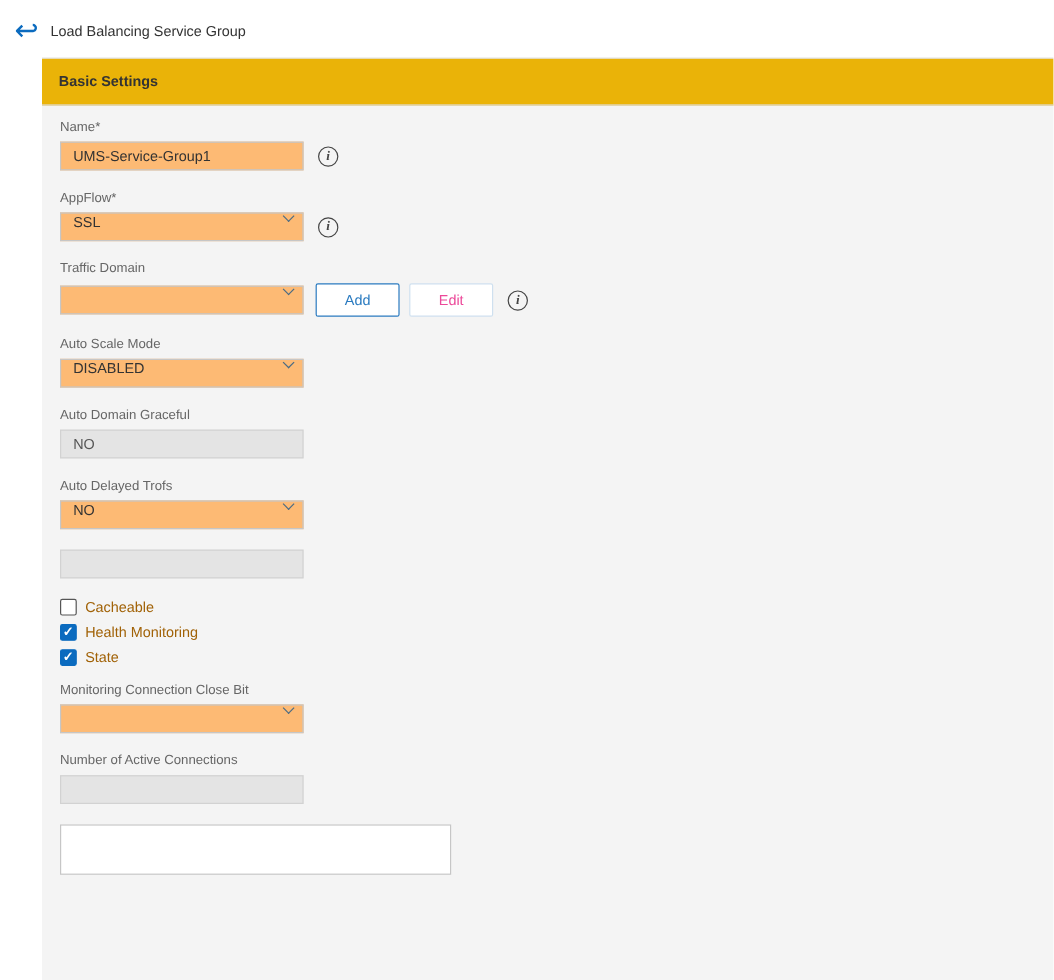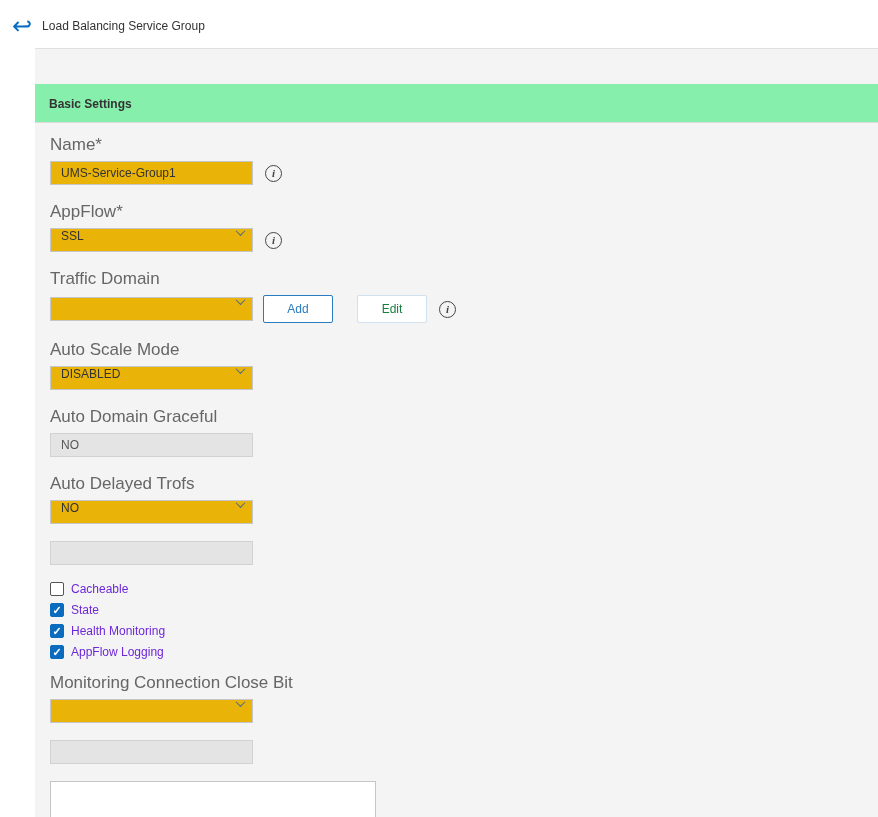--- a/index.html
+++ b/index.html
@@ -5,60 +5,60 @@
   * { margin:0; padding:0; box-sizing:border-box; }
   html,body { width:878px; height:817px; background:#ffffff; font-family:"Liberation Sans", sans-serif; overflow:hidden; }
 
   
   .page-header { display:flex; align-items:center; gap:10px; padding:14px 0 10px 12px; }
   .back-icon { color:#0b6bbf; font-size:24px; line-height:1; cursor:pointer; }
   .page-title { font-size:12px; color:#333333; font-weight:400; }
 
   
   .panel { margin-left:35px; background:#f4f4f4; border-top:1px solid #e0e0e0; height:770px; }
-  .panel-header { background:#86efac; border-bottom:1px solid #dcdcdc; padding:10px 14px;margin-top:35px; }
+  .panel-header { background:#eab308; border-bottom:1px solid #dcdcdc; padding:10px 14px; }
   .panel-title { font-size:12px; font-weight:bold; color:#333333; }
   .panel-body { padding:12px 15px 0 15px; }
 
   
   .field { margin-bottom:17px; }
-  .field-label { display:block; font-size:17px; color:#666666; margin-bottom:6px; }
+  .field-label { display:block; font-size:11px; color:#666666; margin-bottom:6px; }
   .field-row { display:flex; align-items:center; gap:12px; }
 
   .text-input, .select, .disabled-input {
     width:203px; height:24px; font-size:12px; color:#333333;
-    border:1px solid #c6c6c6; background:#eab308; padding:0 8px 0 10px;
+    border:1px solid #c6c6c6; background:#fdba74; padding:0 8px 0 10px;
   }
   .text-input { font-family:"Liberation Sans", sans-serif; outline:none; }
   .disabled-input { background:#e4e4e4; border-color:#d2d2d2; color:#555555; }
 
   .select { display:flex; align-items:flex-start; cursor:pointer; }
   .select-value { font-size:12px; color:#333333; }
   .chevron { width:7px; height:7px; border-left:1.6px solid #4a6b84; border-bottom:1.6px solid #4a6b84;
              transform:rotate(-45deg) translate(1px,-1px); margin-left:auto; }
 
   .info-icon { width:17px; height:17px; border:1.2px solid #444444; border-radius:50%;
                display:inline-flex; align-items:center; justify-content:center;
                font-size:11px; color:#444444; flex:0 0 auto; cursor:pointer;
                font-family:"Liberation Serif", serif; font-style:italic; font-weight:bold; }
 
   .btn-outline { min-width:70px; height:28px; background:#ffffff; border:1px solid #2b7bc0;
                  color:#2b7bc0; font-size:12px; border-radius:2px; cursor:pointer;
                  font-family:"Liberation Sans", sans-serif; }
-  .btn-outline.disabled { border-color:#cfe0ef; color:#15803d; cursor:default; }
-  .td-buttons { display:flex; gap:24px; margin-left:-2px; }
+  .btn-outline.disabled { border-color:#cfe0ef; color:#ec4899; cursor:default; }
+  .td-buttons { display:flex; gap:8px; margin-left:-2px; }
 
   
   .checkbox-group { margin:2px 0 14px 0; }
   .checkbox-row { display:flex; align-items:center; gap:7px; margin-bottom:7px; cursor:pointer; }
   .cb { width:14px; height:14px; border:1.4px solid #555555; border-radius:2px; background:#ffffff;
         display:inline-flex; align-items:center; justify-content:center; flex:0 0 auto; }
   .cb[data-checked="true"] { background:#0b6bbf; border-color:#0b6bbf; }
   .cb[data-checked="true"]::after { content:"✓"; color:#ffffff; font-size:11px; line-height:1; font-weight:bold; }
-  .cb-label { font-size:12px; color:#6d28d9; }
+  .cb-label { font-size:12px; color:#a16207; }
 
   
   .comment-box { width:326px; height:42px; border:1px solid #c6c6c6; background:#ffffff;
                  font-family:"Liberation Sans", sans-serif; font-size:12px; color:#333333;
                  padding:4px 8px; resize:none; outline:none; }
 </style>
 </head>
 <body>
 
 <div class="page-header">
@@ -141,43 +141,40 @@
       </div>
     </div>
 
     <div class="checkbox-group">
       <div class="checkbox-row">
         <span class="cb" data-checked="false"></span>
         <span class="cb-label">Cacheable</span>
       </div>
       <div class="checkbox-row">
         <span class="cb" data-checked="true"></span>
-        <span class="cb-label">State</span>
-      </div>
-      <div class="checkbox-row">
-        <span class="cb" data-checked="true"></span>
         <span class="cb-label">Health Monitoring</span>
       </div>
       <div class="checkbox-row">
         <span class="cb" data-checked="true"></span>
-        <span class="cb-label">AppFlow Logging</span>
+        <span class="cb-label">State</span>
       </div>
     </div>
 
     <div class="field">
       <label class="field-label">Monitoring Connection Close Bit</label>
       <div class="field-row">
         <div class="select">
           <span class="select-value"></span>
           <span class="chevron"></span>
         </div>
       </div>
     </div>
 
     <div class="field">
+      <label class="field-label">Number of Active Connections</label>
       <div class="field-row">
         <input class="disabled-input" type="text" disabled="" value="" style="">
       </div>
     </div>
 
     <div class="field">
       <textarea class="comment-box" style=""></textarea>
     </div>
 
   </div>

